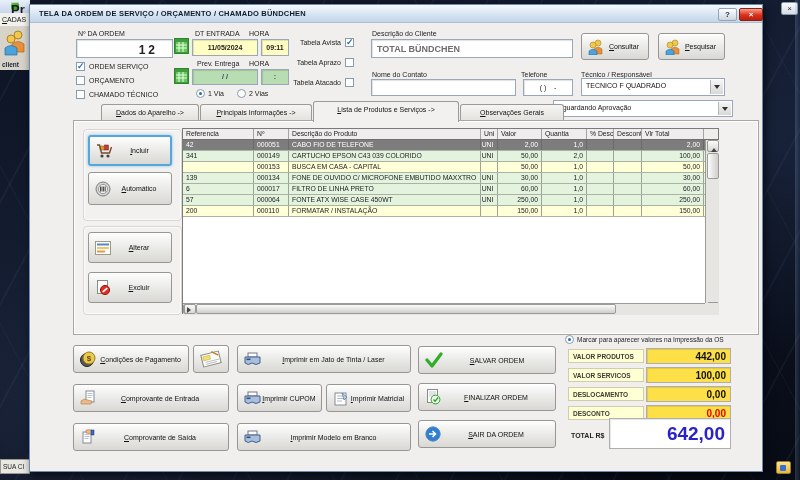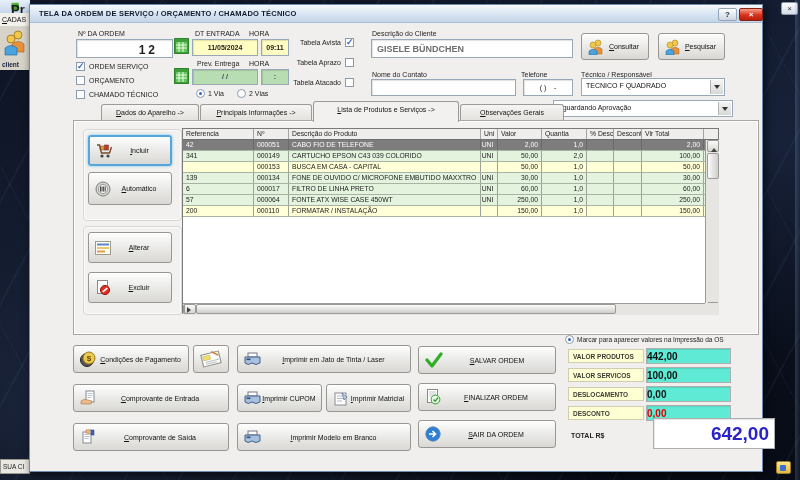--- a/index.html
+++ b/index.html
@@ -44,22 +44,22 @@
   .titlebar .t-text { position:absolute; left:9px; top:4px; font-size:7.5px; font-weight:bold; color:#101a2e; letter-spacing:.2px; }
   .tb-btn { position:absolute; top:3px; height:13px; border-radius:2px; font-size:8px; line-height:12px; text-align:center; }
   .btn-help { left:688px; width:19px; background:linear-gradient(#fdfefe,#ccd6e2); border:1px solid #93a4b8; color:#234; font-weight:bold; }
   .btn-close { left:709px; width:24px; background:linear-gradient(#f6a08a,#d9311c 55%,#b8200e); border:1px solid #8e2012; color:#fff; font-weight:bold; }
 
   
   .inp { position:absolute; background:#fff; border:1px solid #98a8b8; box-shadow:inset 1px 1px 1px rgba(0,0,0,.12); font-size:7px; color:#222; }
   .inp.yellow { background:#fffdc2; }
   .inp.green  { background:#b9ddb2; }
   .chip { position:absolute; background:#ffffd4; border:1px solid #cfcdae; font-size:6.5px; font-weight:bold; color:#3c3c34; padding:3px 0 0 4px; }
-  .val { position:absolute; background:#5eead4; border:1px solid #aeaeae; box-shadow:inset 1px 1px 1px rgba(0,0,0,.1);
-    font-size:10px; font-weight:bold; color:#111; padding:2px 4px 0 0; }
+  .val { position:absolute; background:#fde047; border:1px solid #aeaeae; box-shadow:inset 1px 1px 1px rgba(0,0,0,.1);
+    font-size:10px; font-weight:bold; color:#111; text-align:right; padding:2px 4px 0 0; }
   .val.red { color:#e40000; }
 
   
   .btn { position:absolute; background:linear-gradient(#fefefe,#ececea 45%,#d9d8d4); border:1px solid #979692; border-radius:3px;
     box-shadow:inset 0 1px #fff; display:flex; align-items:center; }
   .btn .ic { flex:0 0 auto; margin-left:6px; }
   .btn .t { display:block; flex:1; text-align:center; font-size:7px; color:#111; padding-right:4px; }
   .btn .t::first-letter { text-decoration:underline; }
   .btn.focus { border:2px solid #54a6dd; box-shadow:0 0 3px #7cc1ea, inset 0 1px #fff; }
   .grp { position:absolute; border:1px solid #d7d6d2; border-radius:4px; box-shadow:inset 0 0 0 1px #fbfbfa; }
@@ -104,21 +104,21 @@
   .vsb .up { top:0; } .vsb .dn { bottom:0; }
   .vsb .thumb { position:absolute; left:1px; top:13px; width:12px; height:26px; background:linear-gradient(90deg,#fbfbfa,#cfcecb); border:1px solid #9a9a98; border-radius:2px; }
   .tri { position:absolute; width:0; height:0; }
   .hsb { position:absolute; left:0; top:174px; width:522px; height:12px; background:#e6e5e2; border-top:1px solid #9a9a98; }
   .hsb .lt { left:0; top:0; height:10px; } .hsb .rt { right:0; top:0; height:10px; }
   .hsb .thumb { position:absolute; left:13px; top:0; width:420px; height:10px; background:linear-gradient(#fbfbfa,#cfcecb); border:1px solid #9a9a98; border-radius:2px; }
   .corner { position:absolute; left:522px; top:174px; width:14px; height:12px; background:#e6e5e2; }
 
   
   .total-box { position:absolute; left:579px; top:413px; width:122px; height:31px; background:#fff; border:1px solid #aeaeae;
-    box-shadow:inset 1px 1px 1px rgba(0,0,0,.1); font-size:19px; font-weight:bold; color:#2a23c8; text-align:right; padding:4px 5px 0 0;margin-left:44px; }
+    box-shadow:inset 1px 1px 1px rgba(0,0,0,.1); font-size:19px; font-weight:bold; color:#2a23c8; text-align:right; padding:4px 5px 0 0; }
 
   svg { display:block; }
 </style>
 </head>
 <body>
 
 <div class="screen">
 
   <div class="abs p-title">
     <span class="p-ico"></span>
@@ -139,21 +139,21 @@
   <div class="abs p-close">×</div>
   <div class="abs p-status">
     <span>SUA CI</span>
   </div>
   <div class="abs p-bricon"></div>
   <div class="abs p-edge"></div>
 
   <div class="abs dialog">
 
     <div class="abs titlebar">
-      <span class="t-text">TELA DA ORDEM DE SERVIÇO / ORÇAMENTO / CHAMADO TÉCNICO</span>
+      <span class="t-text">TELA DA ORDEM DE SERVIÇO / ORÇAMENTO / CHAMADO BÜNDCHEN</span>
       <span class="tb-btn btn-help">?</span>
       <span class="tb-btn btn-close">×</span>
     </div>
 
     <span class="abs lbl" style="left:48px;top:25px">Nº DA ORDEM</span>
     <div class="inp" style="left:46px;top:34px;width:97px;height:19px;font-size:12px;font-weight:bold;text-align:right;letter-spacing:3px;padding:3px 14px 0 0">12</div>
 
     <span class="cb on" style="left:46px;top:57px"></span>
     <span class="abs lbl" style="left:59px;top:58px">ORDEM SERVIÇO</span>
     <span class="cb" style="left:46px;top:71px"></span>
@@ -187,21 +187,21 @@
     <span class="abs lbl" style="left:219px;top:85px">2 Vias</span>
 
     <span class="abs lbl" style="left:264px;top:34px;width:47px;text-align:right">Tabela Avista</span>
     <span class="cb on" style="left:315px;top:33px"></span>
     <span class="abs lbl" style="left:264px;top:54px;width:47px;text-align:right">Tabela Aprazo</span>
     <span class="cb" style="left:315px;top:53px"></span>
     <span class="abs lbl" style="left:260px;top:74px;width:51px;text-align:right">Tabela Atacado</span>
     <span class="cb" style="left:315px;top:73px"></span>
 
     <span class="abs lbl" style="left:342px;top:25px">Descrição do Cliente</span>
-    <div class="inp b" style="left:341px;top:34px;width:202px;height:19px;font-size:9px;color:#6e6e6e;padding:4px 0 0 5px">GISELE BÜNDCHEN</div>
+    <div class="inp b" style="left:341px;top:34px;width:202px;height:19px;font-size:9px;color:#6e6e6e;padding:4px 0 0 5px">TOTAL BÜNDCHEN</div>
 
     <div class="btn" style="left:551px;top:28px;width:68px;height:27px">
       <svg class="ic" width="16" height="16" viewBox="0 0 16 16">
         <circle cx="10" cy="4" r="3" fill="#f3c84a" stroke="#a8842a" stroke-width=".6"></circle>
         <path d="M6 10 q4 -3.5 8 0 l0 5 l-8 0 z" fill="#e8903a" stroke="#a8600a" stroke-width=".5"></path>
         <circle cx="5" cy="6" r="3" fill="#f3c84a" stroke="#a8842a" stroke-width=".6"></circle>
         <path d="M1 12 q4 -3.5 8 0 l0 4 l-8 0 z" fill="#4aa3dd" stroke="#1a6397" stroke-width=".5"></path>
       </svg>
       <span class="t">Consultar</span>
     </div>

